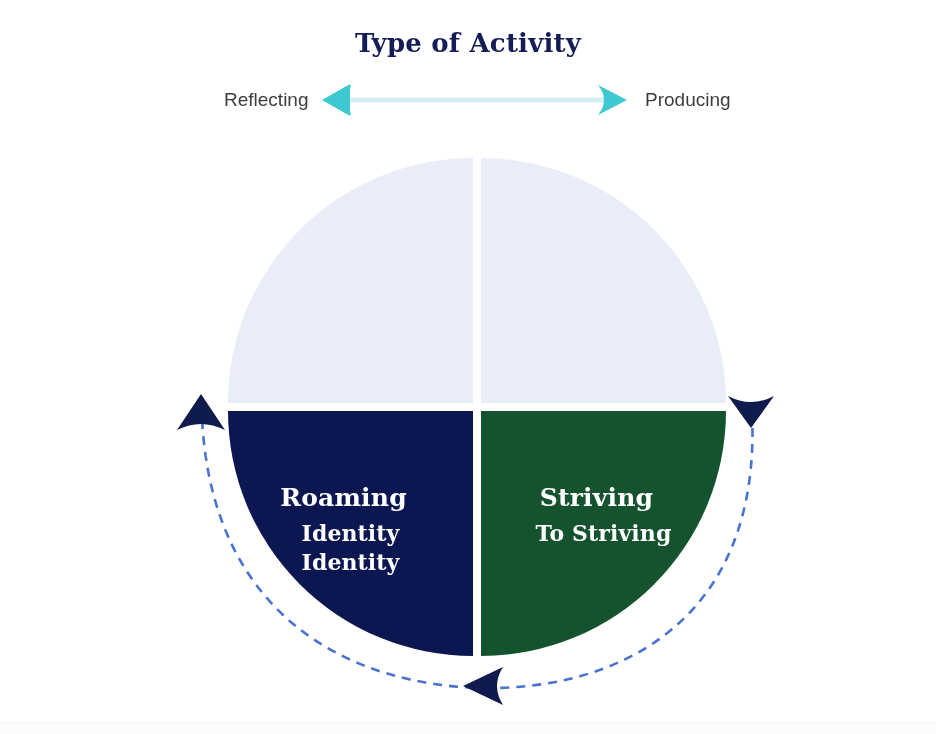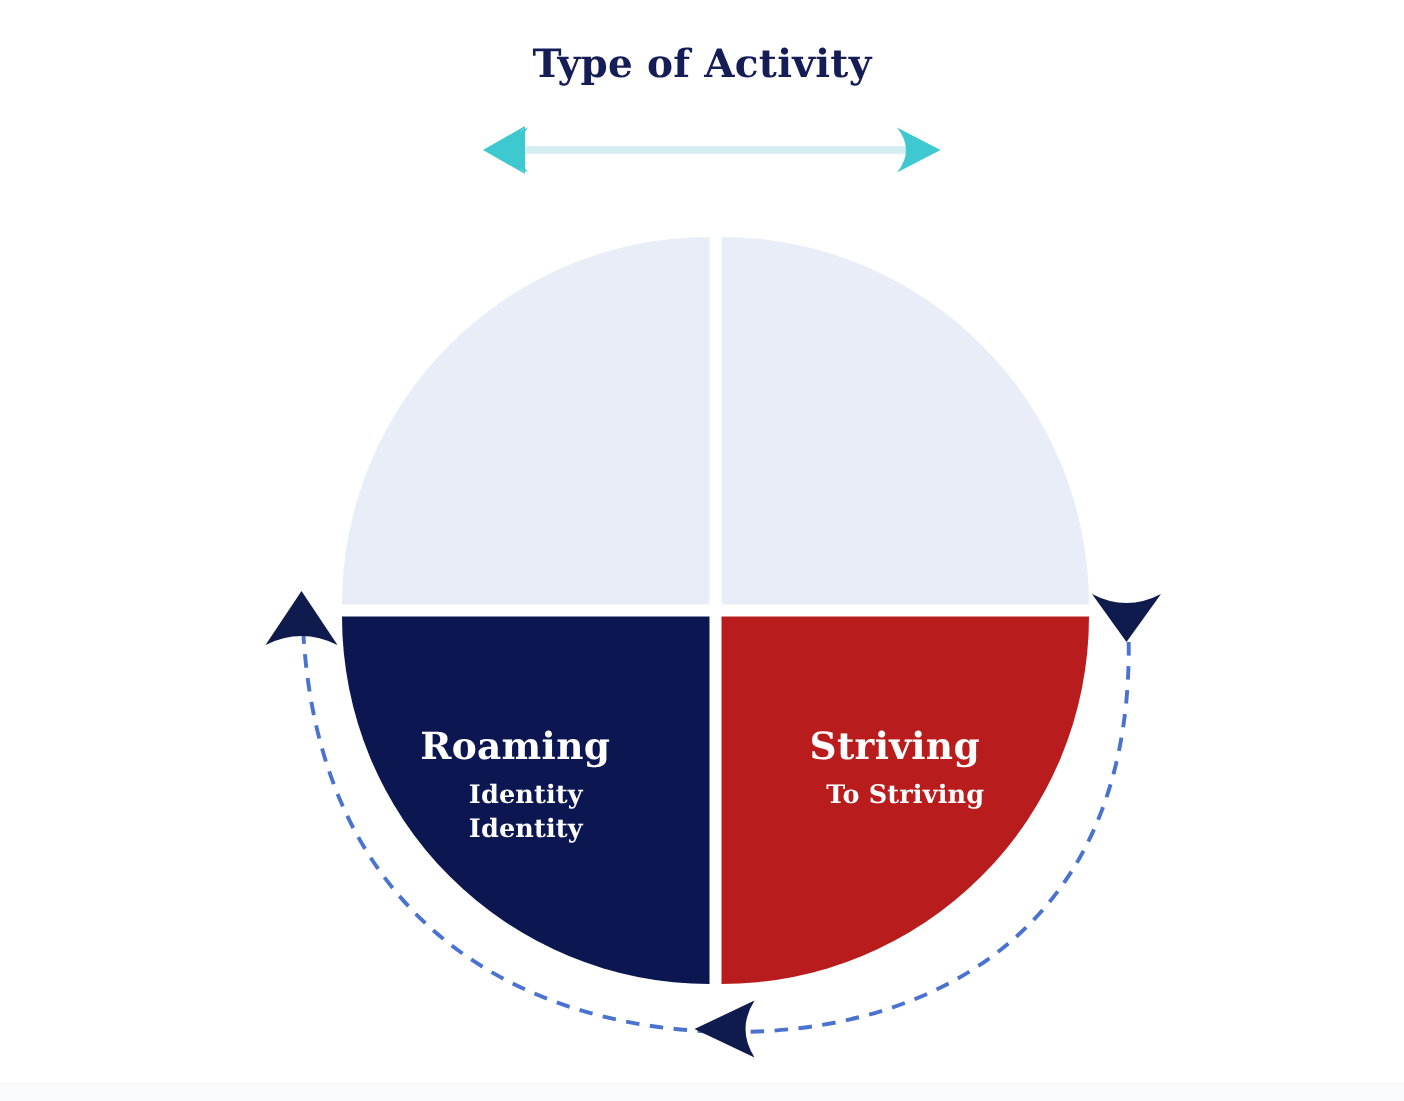--- a/index.html
+++ b/index.html
@@ -97,42 +97,42 @@
     background: #e8edf8;
   }
   .quad-bl {
     left: 0;   top: 253px;
     border-bottom-left-radius: 245px;
     background: #0c1751;
   }
   .quad-br {
     left: 253px; top: 253px;
     border-bottom-right-radius: 245px;
-    background: #b91c1c;
+    background: #14532d;
   }
 
   .quad-text {
     position: absolute;
     left: 0;
     top: 74px;
     width: 245px;
     text-align: center;
     color: #ffffff;
     font-family: "DejaVu Serif", "Liberation Serif", serif;
     user-select: none;
   }
   .quad-heading {
     font-size: 25px;
     font-weight: bold;
     line-height: 1.05;
     margin: 0 14px 8px 0;
     letter-spacing: 0.2px;
   }
   .quad-sub {
-    font-size: 17px;
+    font-size: 22px;
     font-weight: bold;
     line-height: 1.32;
     margin: 0;
     letter-spacing: 0.1px;
   }
 
   
   .cycle-svg {
     position: absolute;
     left: 150px;
@@ -154,32 +154,34 @@
   }
 </style>
 </head>
 <body>
 
 <div id="stage">
 
   <div class="diagram-title">Type of Activity</div>
 
   <div class="axis-row">
+    <div class="axis-label left">Reflecting</div>
 
     <svg class="axis-arrow-svg" viewBox="0 0 306 40" width="306" height="40">
 
       <rect x="24" y="17.5" width="258" height="5" fill="#d2eef1"></rect>
 
       <path d="M 28 4 L 28 36 Q 16 20 28 4 Z
                M 28 4 L 0 20 L 28 36 Q 14 20 28 4 Z" fill="#3ec8cf"></path>
       <path d="M 30 5 L 1 20 L 30 35 Q 18 20 30 5 Z" fill="#3ec8cf"></path>
 
       <path d="M 276 5 L 305 20 L 276 35 Q 288 20 276 5 Z" fill="#3ec8cf"></path>
     </svg>
 
+    <div class="axis-label right">Producing</div>
   </div>
 
   <div class="quad-wrap">
 
     <div class="quad quad-tl"></div>
     <div class="quad quad-tr"></div>
 
     <div class="quad quad-bl">
       <div class="quad-text">
         <p class="quad-heading">Roaming</p>

